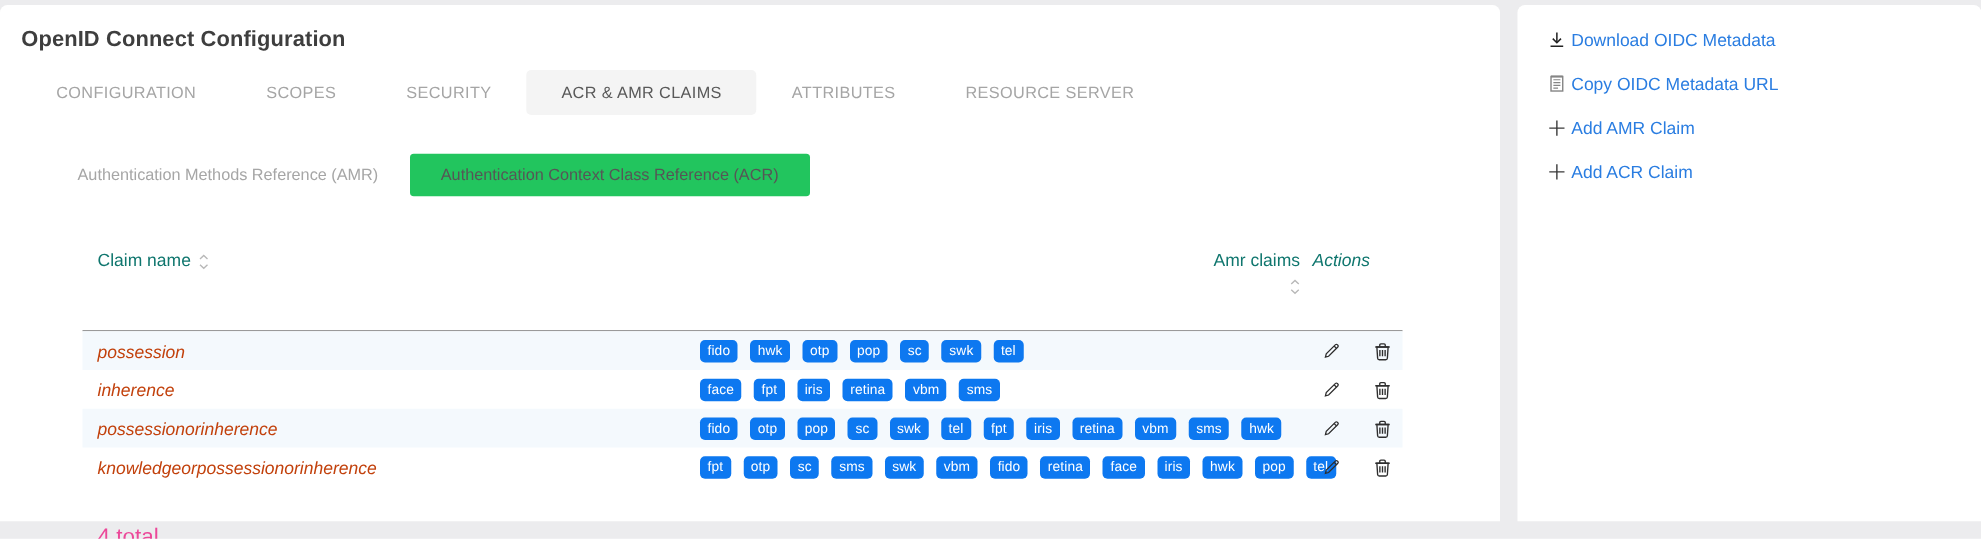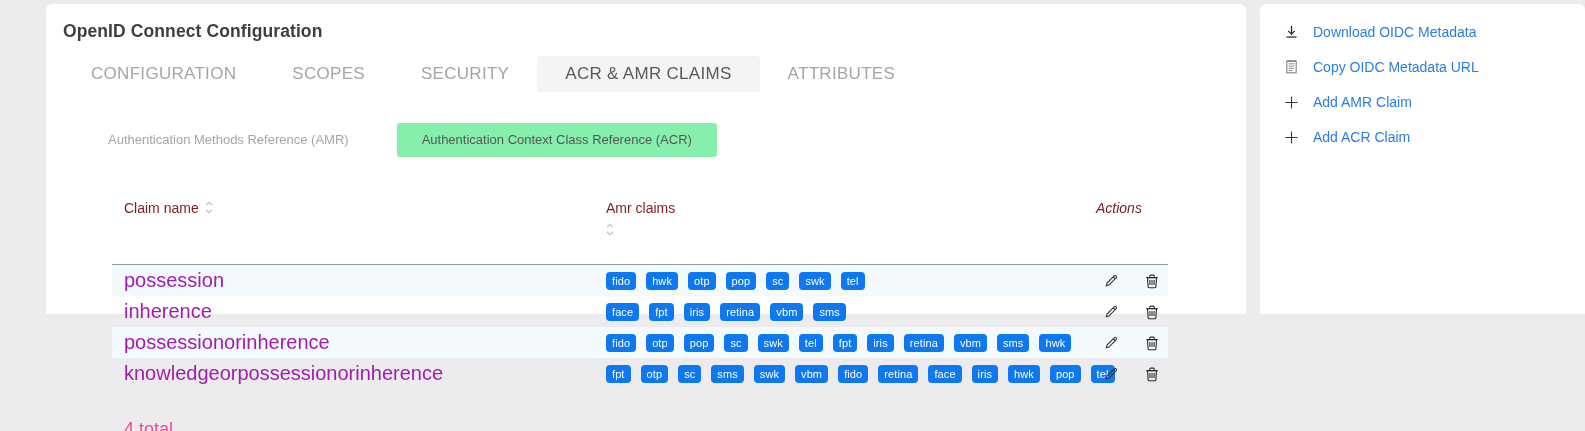--- a/index.html
+++ b/index.html
@@ -3,98 +3,99 @@
 <meta charset="utf-8">
 <style>
   * { box-sizing: border-box; }
   html,body { margin:0; padding:0; }
   body {
     width:1585px; height:431px; overflow:hidden;
     background:#ececee;
     font-family:"Liberation Sans", sans-serif;
     -webkit-font-smoothing:antialiased;
   }
-  .page { display:flex; padding-top:4px; height:314px;margin-left:46px; }
+  .page { display:flex; padding-top:4px; height:417px; }
 
   
   .main-card {
     width:1200px; background:#ffffff; border-radius:6px 6px 0 0;
     padding-top:17px; flex:0 0 auto;
   }
   .page-title {
     margin:0 0 0 17px; font-size:17.5px; font-weight:700; color:#3e3e3e;
     letter-spacing:.1px;
   }
   .tabs { display:flex; margin:14px 0 0 17px; }
   .tab {
-    padding:11px 28px; font-size:17px; color:#a5a5a5; letter-spacing:.3px;
+    padding:11px 28px; font-size:13px; color:#a5a5a5; letter-spacing:.3px;
     border-radius:4px; white-space:nowrap; cursor:pointer; line-height:14px;
   }
   .tab.active { background:#f4f4f4; color:#595959; }
 
-  .subtabs { display:flex; gap:23px; margin:31px 0 0 37px;align-items:center; }
+  .subtabs { display:flex; gap:0; margin:31px 0 0 37px;align-items:center; }
   .subtab {
     padding:10px 25px; font-size:13px; color:#a6a6a6; border-radius:3px;
     white-space:nowrap; cursor:pointer; line-height:14px;
   }
-  .subtab.active { background:#86efac; color:#565656; }
+  .subtab.active { background:#22c55e; color:#565656; }
 
   
   .claims-table { margin:33px 0 0 66px; width:1056px; }
   .thead {
     display:flex; align-items:flex-start;
     padding-top:10px; padding-bottom:28px;
     border-bottom:1px solid #9a9a9a;
   }
-  .th { font-size:14px; color:#7f1d1d; display:flex; align-items:flex-start; gap:6px; }
+  .th { font-size:14px; color:#0f766e; display:flex; align-items:flex-end; gap:6px; }
   .col-claim   { width:494px; padding-left:12px; }
   .col-amr     { width:480px;flex-direction:column; }
   .col-actions { width:82px;  padding-left:10px;font-style:italic; }
   .sort-glyph { display:inline-flex; margin-top:1px; }
 
   .trow { display:flex; align-items:center; height:31px; }
   .trow.alt { background:var(--row-alt,#f4f9fd); }
-  .td-claim { width:494px; padding-left:12px; font-size:20px; color:#a21caf; white-space:nowrap; }
+  .td-claim { width:494px; padding-left:12px; font-size:14px; color:#c2410c; white-space:nowrap;font-style:italic; }
   .td-amr { width:480px; display:flex; align-items:center; gap:10px; white-space:nowrap; }
   .badge {
     background:var(--badge-blue,#0d78f0); color:#ffffff;
     font-size:11px; line-height:14px; padding:2px 6px; border-radius:4px;
     letter-spacing:.1px;
   }
   .td-actions { width:82px; display:flex; align-items:center; gap:26px; padding-left:18px; }
   .icon-btn { background:none; border:none; padding:0; margin:0; cursor:pointer; display:inline-flex; align-items:center; }
 
   .total-row { margin:30px 0 0 12px; font-size:18px; color:#ec4899; }
 
   
   .card-gap { width:14px; flex:0 0 auto; }
   .side-card {
     flex:1; background:#ffffff; border-radius:6px 6px 0 0;
     padding:20px 0 0 23px;
   }
   .link-item {
-    display:flex; align-items:center; gap:14px; margin-bottom:19px;
+    display:flex; align-items:center; gap:4px; margin-bottom:19px;
     font-size:14px; color:var(--link-blue,#2a7de1); cursor:pointer; width:max-content;
   }
   .link-item .licon { display:inline-flex; width:16px; justify-content:center; }
 </style>
 </head>
 <body>
 
 <div class="page">
 
   <div class="main-card">
     <h1 class="page-title">OpenID Connect Configuration</h1>
 
     <div class="tabs" id="tabs">
         <div class="tab">CONFIGURATION</div>
         <div class="tab">SCOPES</div>
         <div class="tab">SECURITY</div>
         <div class="tab active">ACR &amp; AMR CLAIMS</div>
         <div class="tab">ATTRIBUTES</div>
+        <div class="tab">RESOURCE SERVER</div>
       </div>
 
     <div class="subtabs" id="subtabs">
         <div class="subtab">Authentication Methods Reference (AMR)</div>
         <div class="subtab active">Authentication Context Class Reference (ACR)</div>
       </div>
 
     <div class="claims-table">
       <div class="thead">
         <div class="th col-claim">

